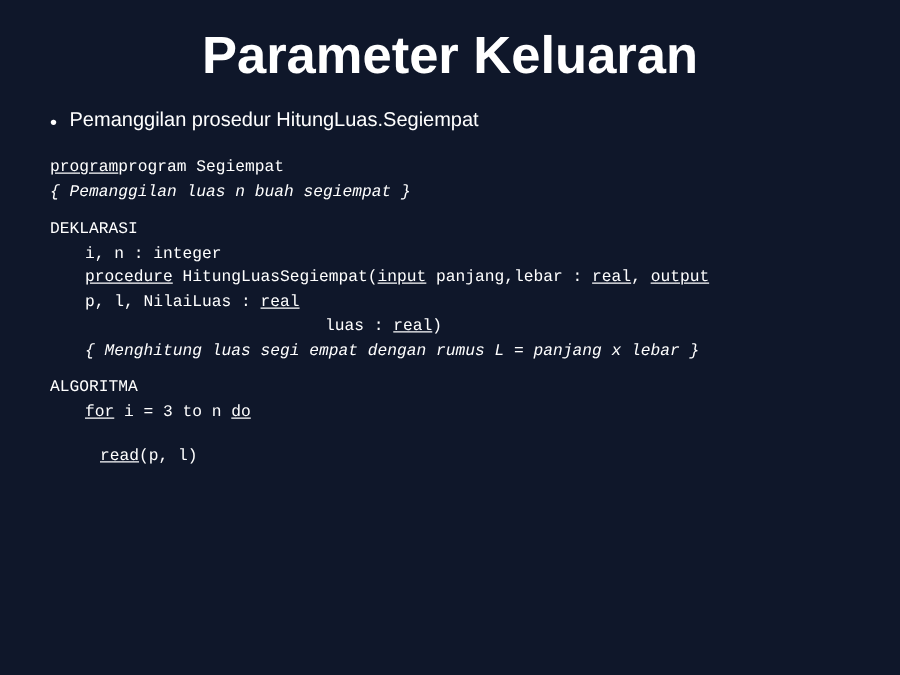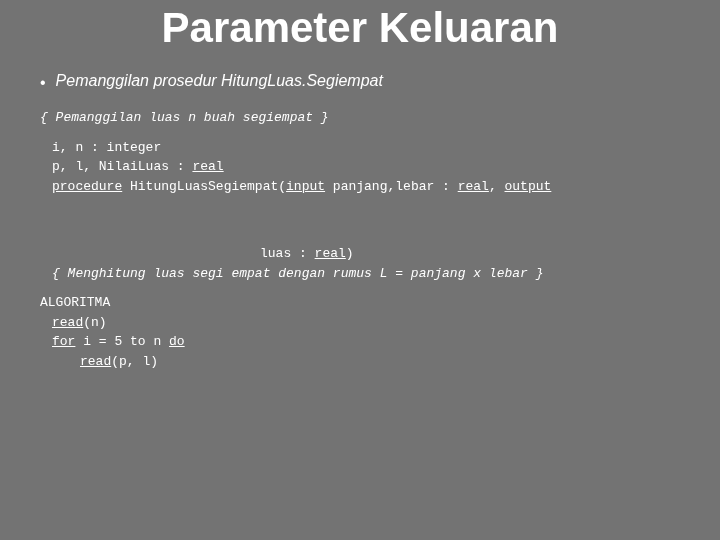--- a/index.html
+++ b/index.html
@@ -12,22 +12,22 @@
       width: 720px;
       height: 540px;
       background-color: #000000;
       font-family: Arial, sans-serif;
       overflow: hidden;
     }
 
     .page-container {
       width: 720px;
       height: 540px;
-      background-color: #737373;
-      padding: 4px 40px;
+      background-color: #0f172a;
+      padding: 20px 40px;
     }
 
     .title {
       font-size: 42px;
       font-weight: bold;
       color: #ffffff;
       text-align: center;
       margin-bottom: 20px;
       font-family: Arial, sans-serif;
     }
@@ -42,21 +42,20 @@
       color: #ffffff;
       font-size: 16px;
       margin-right: 10px;
       margin-top: 2px;
     }
 
     .bullet-text {
       color: #ffffff;
       font-size: 16px;
       font-family: Arial, sans-serif;
-      font-style: italic;
     }
 
     .code-block {
       font-family: 'Courier New', Courier, monospace;
       font-size: 13px;
       color: #ffffff;
       line-height: 1.5;
       margin-top: 4px;
     }
 
@@ -66,68 +65,70 @@
 
     .code-block .comment {
       font-style: italic;
     }
 
     .code-section {
       margin-bottom: 10px;
     }
 
     .indent1 {
-      margin-left: 12px;
+      margin-left: 28px;
     }
 
     .indent2 {
       margin-left: 40px;
+      margin-top: 16px;
     }
   </style>
 </head>
 <body>
 
 <div class="page-container">
 
   <h1 class="title">Parameter Keluaran</h1>
 
   <div class="bullet-point">
     <span class="bullet">•</span>
     <span class="bullet-text">Pemanggilan prosedur HitungLuas.Segiempat</span>
   </div>
 
   <div class="code-block">
 
     <div class="code-section">
+      <div>
+        <span class="keyword">program</span><span>program Segiempat</span>
+      </div>
       <div class="comment">{ Pemanggilan luas n buah segiempat }</div>
     </div>
 
     <div class="code-section">
+      <div>DEKLARASI</div>
       <div class="indent1">
         <span>i, n : integer</span>
       </div>
       <div class="indent1">
+        <span class="keyword">procedure</span><span> HitungLuasSegiempat(<span class="keyword">input</span> panjang,lebar : <span class="keyword">real</span>, <span class="keyword">output</span></span>
+      </div>
+      <div class="indent1">
         <span>p, l, NilaiLuas : <span class="keyword">real</span></span>
       </div>
-      <div class="indent1">
-        <span class="keyword">procedure</span><span> HitungLuasSegiempat(<span class="keyword">input</span> panjang,lebar : <span class="keyword">real</span>, <span class="keyword">output</span></span>
-      </div>
-      <div class="indent1" style="margin-left: 220px; margin-top: 48px;">
+      <div class="indent1" style="margin-left: 220px;">
         <span>luas : <span class="keyword">real</span>)</span>
       </div>
       <div class="indent1 comment">{ Menghitung luas segi empat dengan rumus L = panjang x  lebar }</div>
     </div>
 
     <div class="code-section">
       <div>ALGORITMA</div>
       <div class="indent1">
-        <span class="keyword">read</span><span>(n)</span>
-      </div>
-      <div class="indent1">
-        <span class="keyword">for</span><span> i = 5 to n </span><span class="keyword">do</span>
+        <span class="keyword">for</span><span> i = 3 to n </span><span class="keyword">do</span>
       </div>
       <div class="indent2">
         <span class="keyword">read</span><span>(p, l)</span>
       </div>
     </div>
 
   </div>
 
 </div>
 

